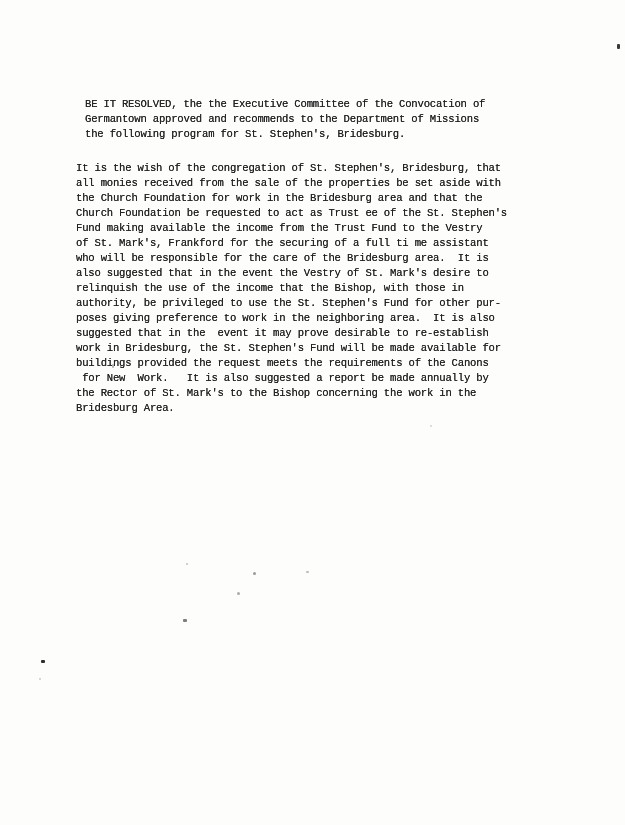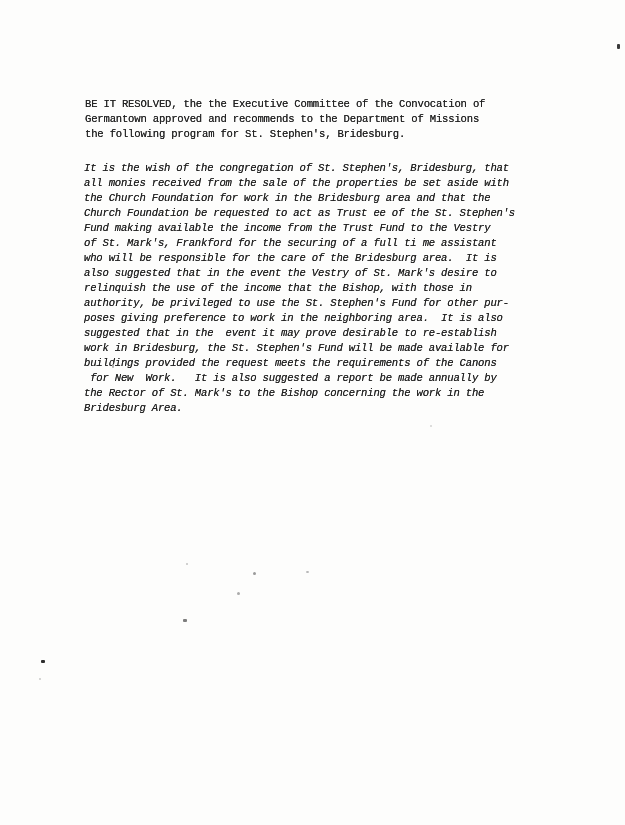--- a/index.html
+++ b/index.html
@@ -19,21 +19,21 @@
   .typed {
     position: absolute;
     white-space: pre;
     font-size: 10.6px;
     line-height: 15px;
     letter-spacing: -0.2px;
     color: #232323;
     text-shadow: 0 0 0.45px rgba(30,30,30,0.85);
   }
   .para-1 { left: 85px; top: 81px; margin-top: 16px; }
-  .para-2 { left: 84px; top: 161px; font-style: italic; }
+  .para-2 { left: 76px; top: 161px; }
   .speck {
     position: absolute;
     border-radius: 50%;
   }
   .speck-a { left: 617px; top: 44px;  width: 3px; height: 5px; background: #3a3a3a; border-radius: 1px; }
   .speck-b { left: 41px;  top: 660px; width: 4px; height: 3px; background: #2e2e2e; border-radius: 1px; }
   .speck-c { left: 39px;  top: 678px; width: 2px; height: 2px; background: #c9c9c9; }
   .speck-d { left: 186px; top: 563px; width: 2px; height: 2px; background: #c2c2c2; }
   .speck-e { left: 253px; top: 572px; width: 3px; height: 3px; background: #9a9a9a; }
   .speck-f { left: 306px; top: 571px; width: 3px; height: 2px; background: #b5b5b5; }

